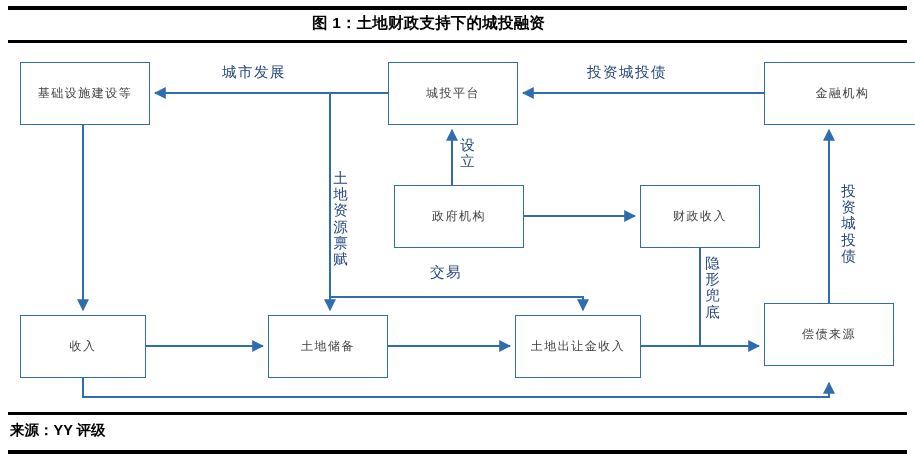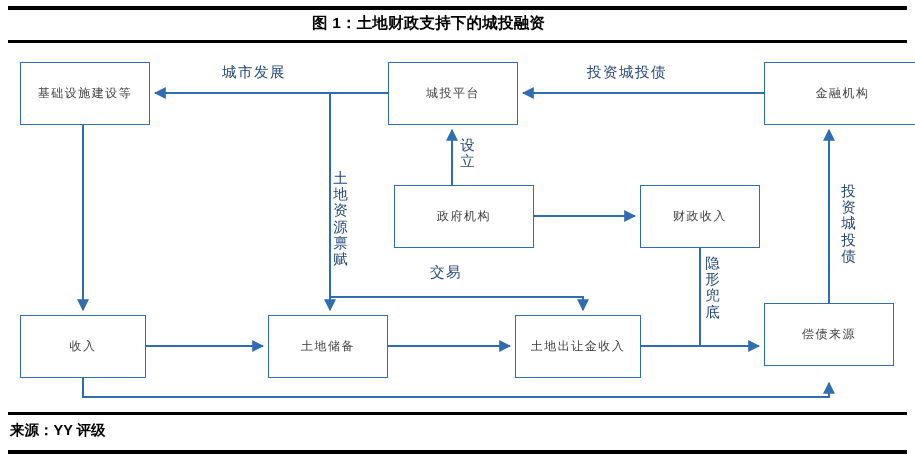--- a/index.html
+++ b/index.html
@@ -148,21 +148,21 @@
     </div>
 
     <div class="node" style="left:388px; top:19px; width:130px; height:63px;">
       <span>城投平台</span>
     </div>
 
     <div class="node" style="left:764px; top:19px; width:157px; height:63px;">
       <span>金融机构</span>
     </div>
 
-    <div class="node" style="left:394px; top:142px; width:140px; height:63px;">
+    <div class="node" style="left:394px; top:142px; width:130px; height:63px;">
       <span>政府机构</span>
     </div>
 
     <div class="node" style="left:640px; top:142px; width:120px; height:63px;">
       <span>财政收入</span>
     </div>
 
     <div class="node" style="left:20px; top:272px; width:126px; height:63px;">
       <span>收入</span>
     </div>

